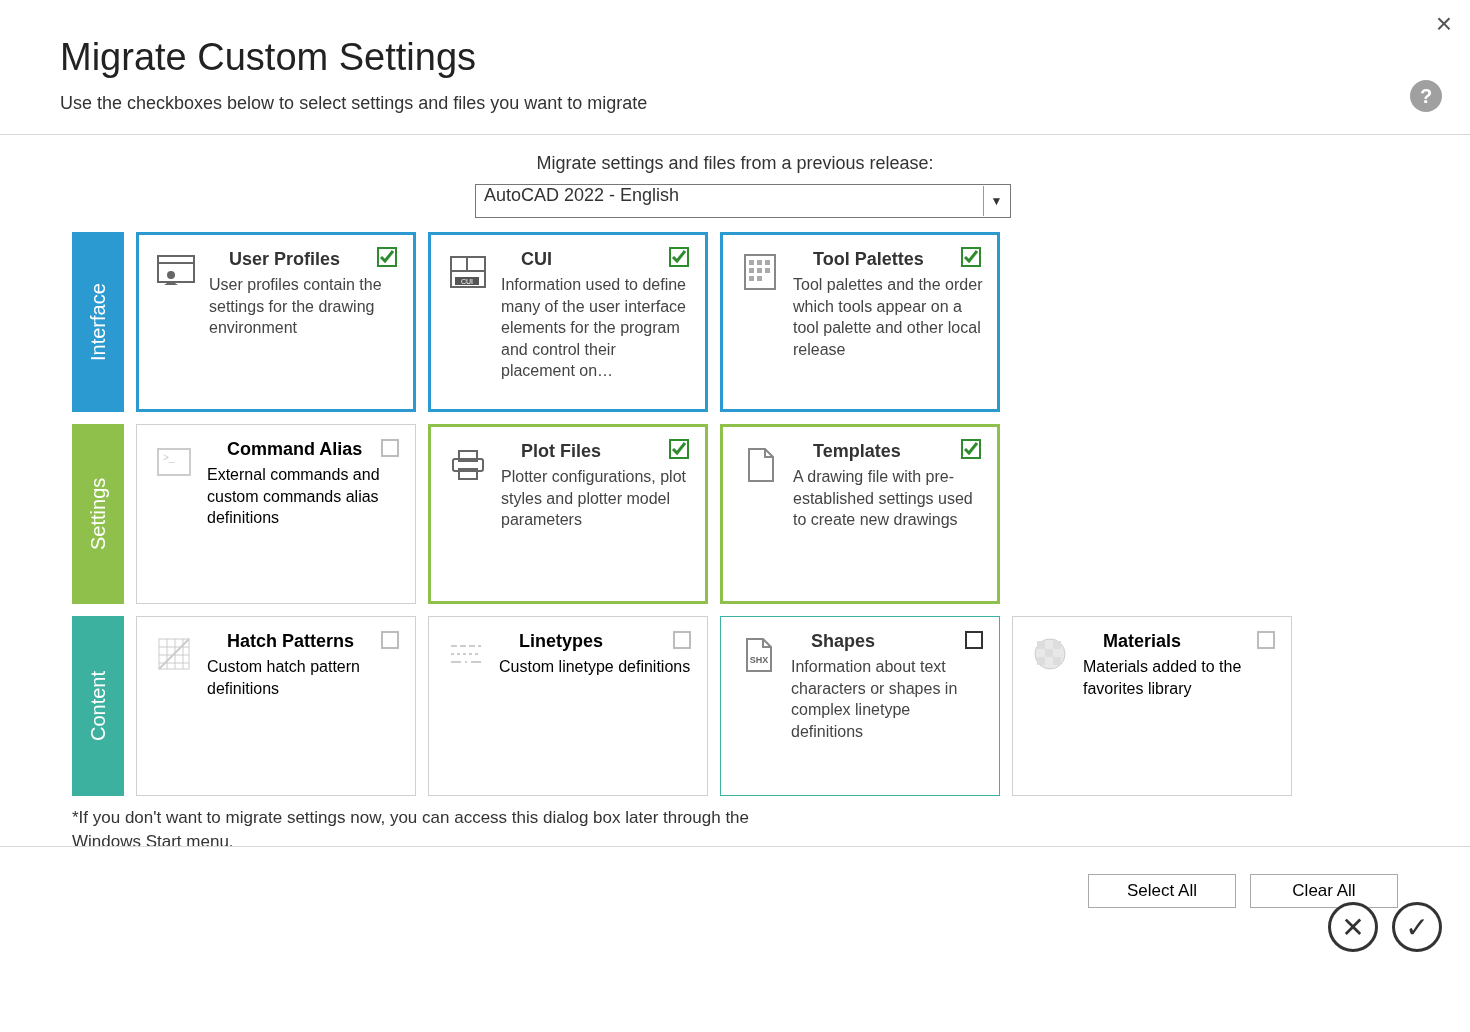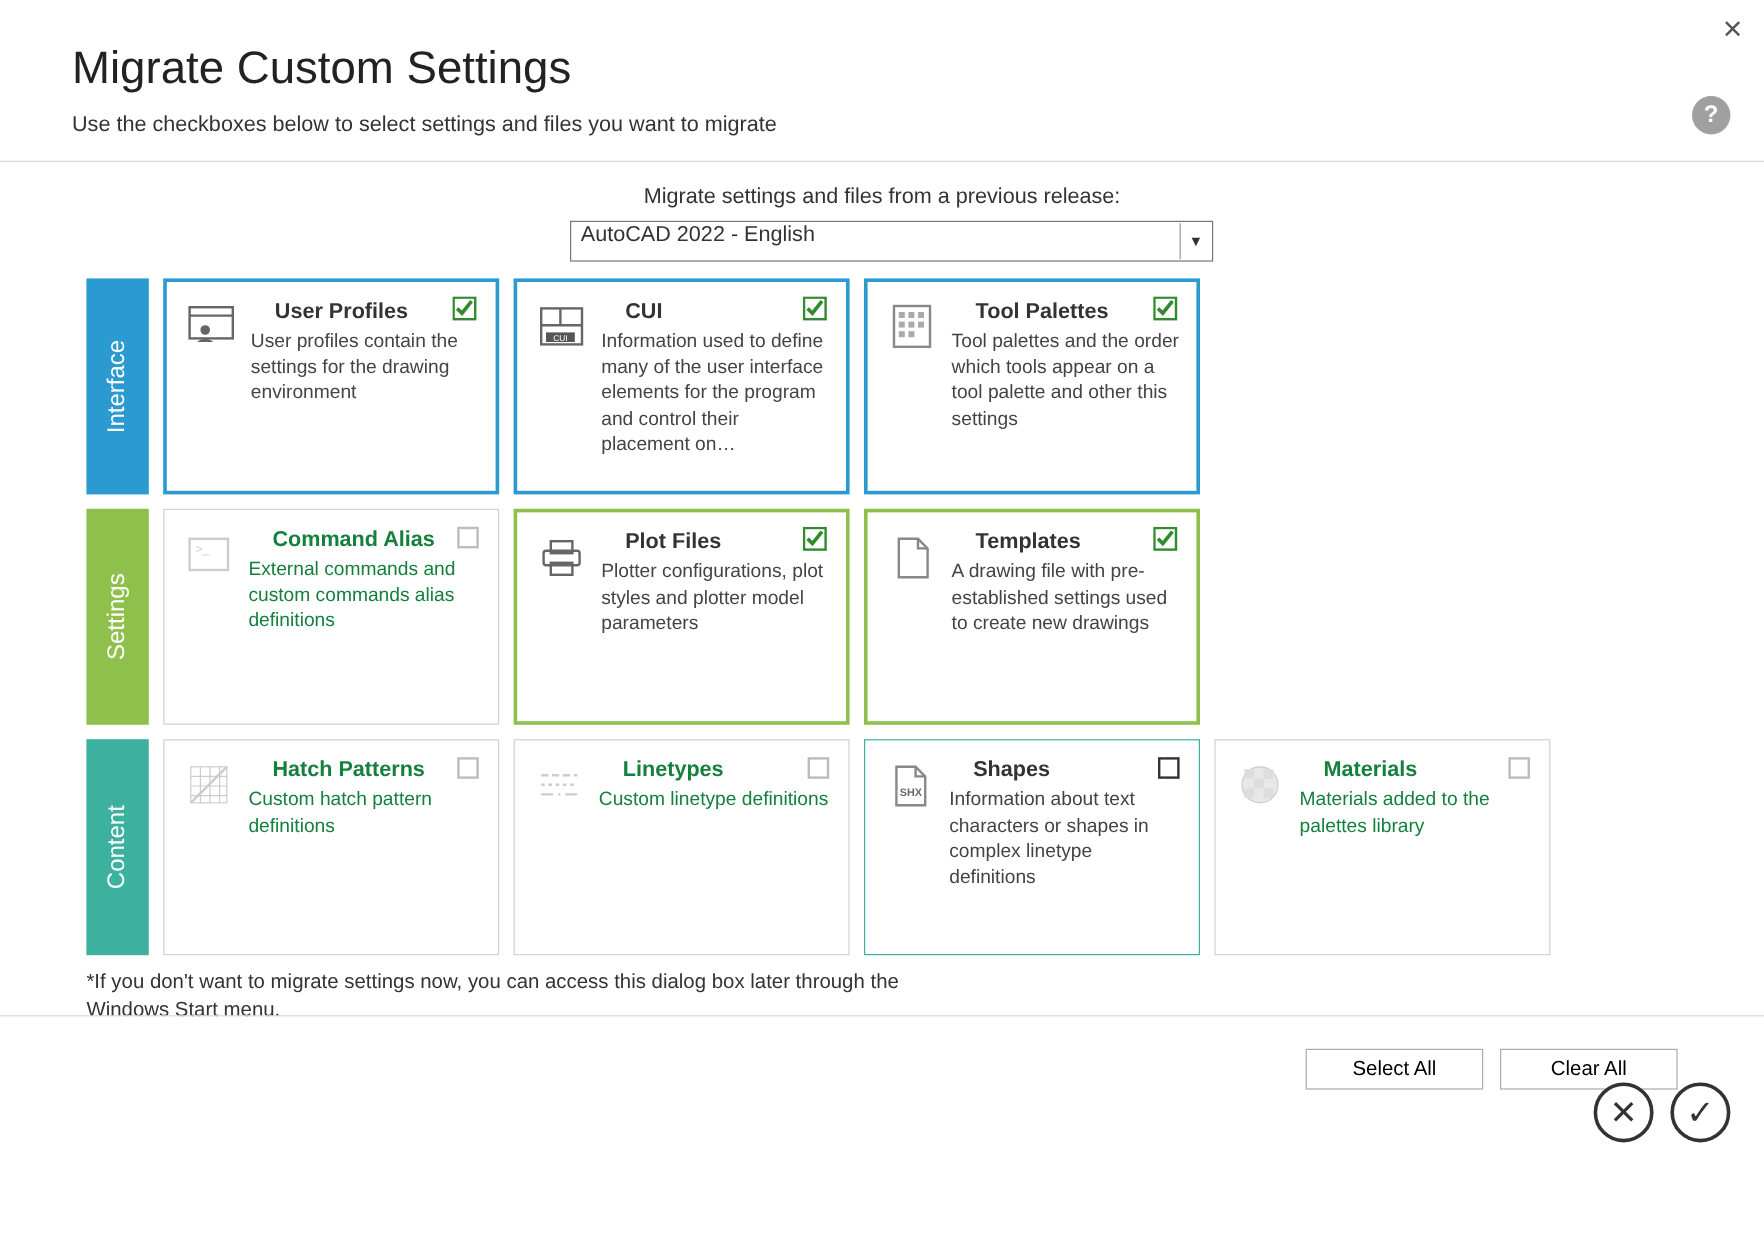--- a/index.html
+++ b/index.html
@@ -139,21 +139,21 @@
     color: #333;
     margin-bottom: 4px;
     margin-left: 20px;
   }
   .tile .desc {
     font-size: 16px;
     color: #444;
     line-height: 1.35;
   }
   .tile.disabled .title,
-  .tile.disabled .desc { color: #15803d; }
+  .tile.disabled .desc { color: #000000; }
 
   .tile .checkmark {
     position: absolute;
     top: 12px;
     right: 14px;
     width: 22px;
     height: 22px;
     font-weight: bold;
     display: flex;
     align-items: center;
@@ -298,21 +298,21 @@
           <rect x="26" y="9" width="5" height="5" fill="#aaa"></rect>
         <rect x="10" y="17" width="5" height="5" fill="#aaa"></rect>
           <rect x="18" y="17" width="5" height="5" fill="#aaa"></rect>
           <rect x="26" y="17" width="5" height="5" fill="#aaa"></rect>
         <rect x="10" y="25" width="5" height="5" fill="#aaa"></rect>
           <rect x="18" y="25" width="5" height="5" fill="#aaa"></rect>
       </svg>
     </div>
     <div class="body">
       <div class="title">Tool Palettes</div>
-      <div class="desc">Tool palettes and the order which tools appear on a tool palette and other this settings</div>
+      <div class="desc">Tool palettes and the order which tools appear on a tool palette and other local release</div>
     </div>
     <div class="checkmark">
       <svg width="22" height="22">
           <rect x="1" y="1" width="18" height="18" fill="none" stroke="#2e8b2e" stroke-width="2"></rect>
           <path d="M4 10 L8 14 L16 4" fill="none" stroke="#2e8b2e" stroke-width="3"></path>
         </svg>
     </div>
   </div>
 
   <div></div>
@@ -440,21 +440,21 @@
         <circle cx="21" cy="21" r="15" fill="#e8e8e8" stroke="#ccc" stroke-width="1"></circle>
         <rect x="8" y="8" width="8" height="8" fill="#ddd"></rect>
           <rect x="24" y="8" width="8" height="8" fill="#ddd"></rect>
         <rect x="16" y="16" width="8" height="8" fill="#ddd"></rect>
         <rect x="8" y="24" width="8" height="8" fill="#ddd"></rect>
           <rect x="24" y="24" width="8" height="8" fill="#ddd"></rect>
       </svg>
     </div>
     <div class="body">
       <div class="title">Materials</div>
-      <div class="desc">Materials added to the palettes library</div>
+      <div class="desc">Materials added to the favorites library</div>
     </div>
     <div class="checkmark">
         <div class="check-box-empty"></div>
       </div>
   </div>
 
 </div>
 
 <div class="footer">
   <div class="note">*If you don't want to migrate settings now, you can access this dialog box later through the Windows Start menu.</div>

